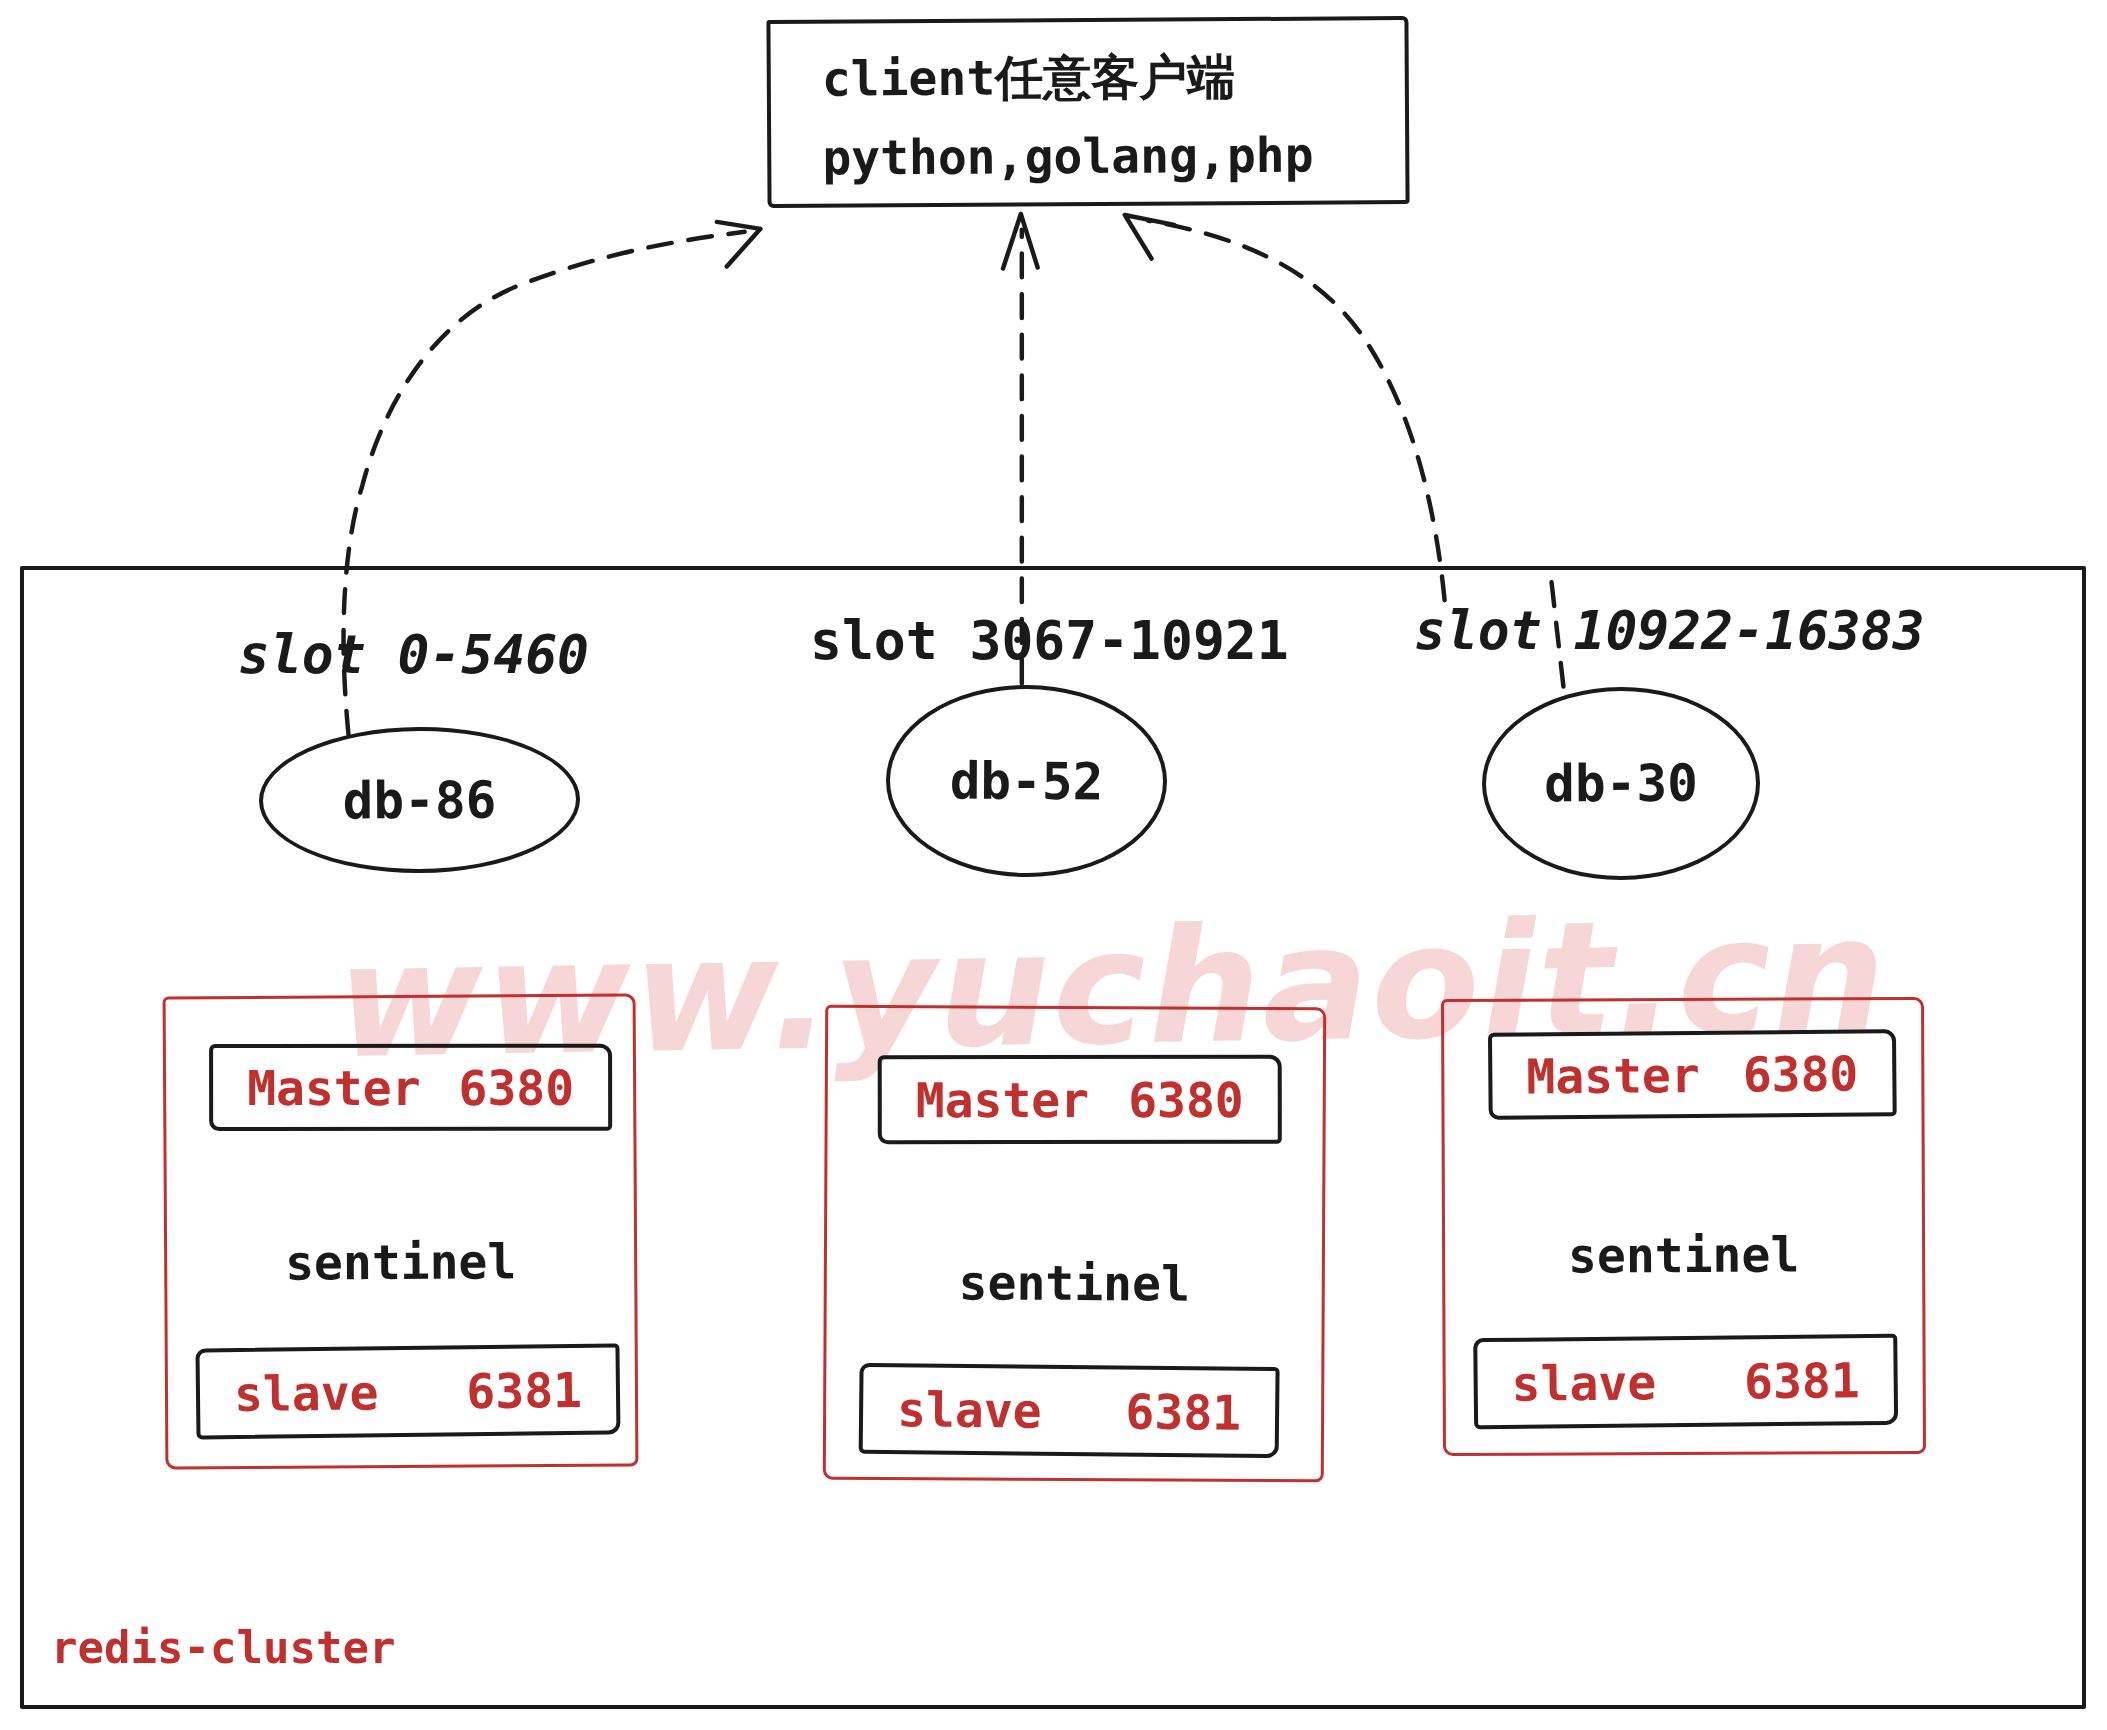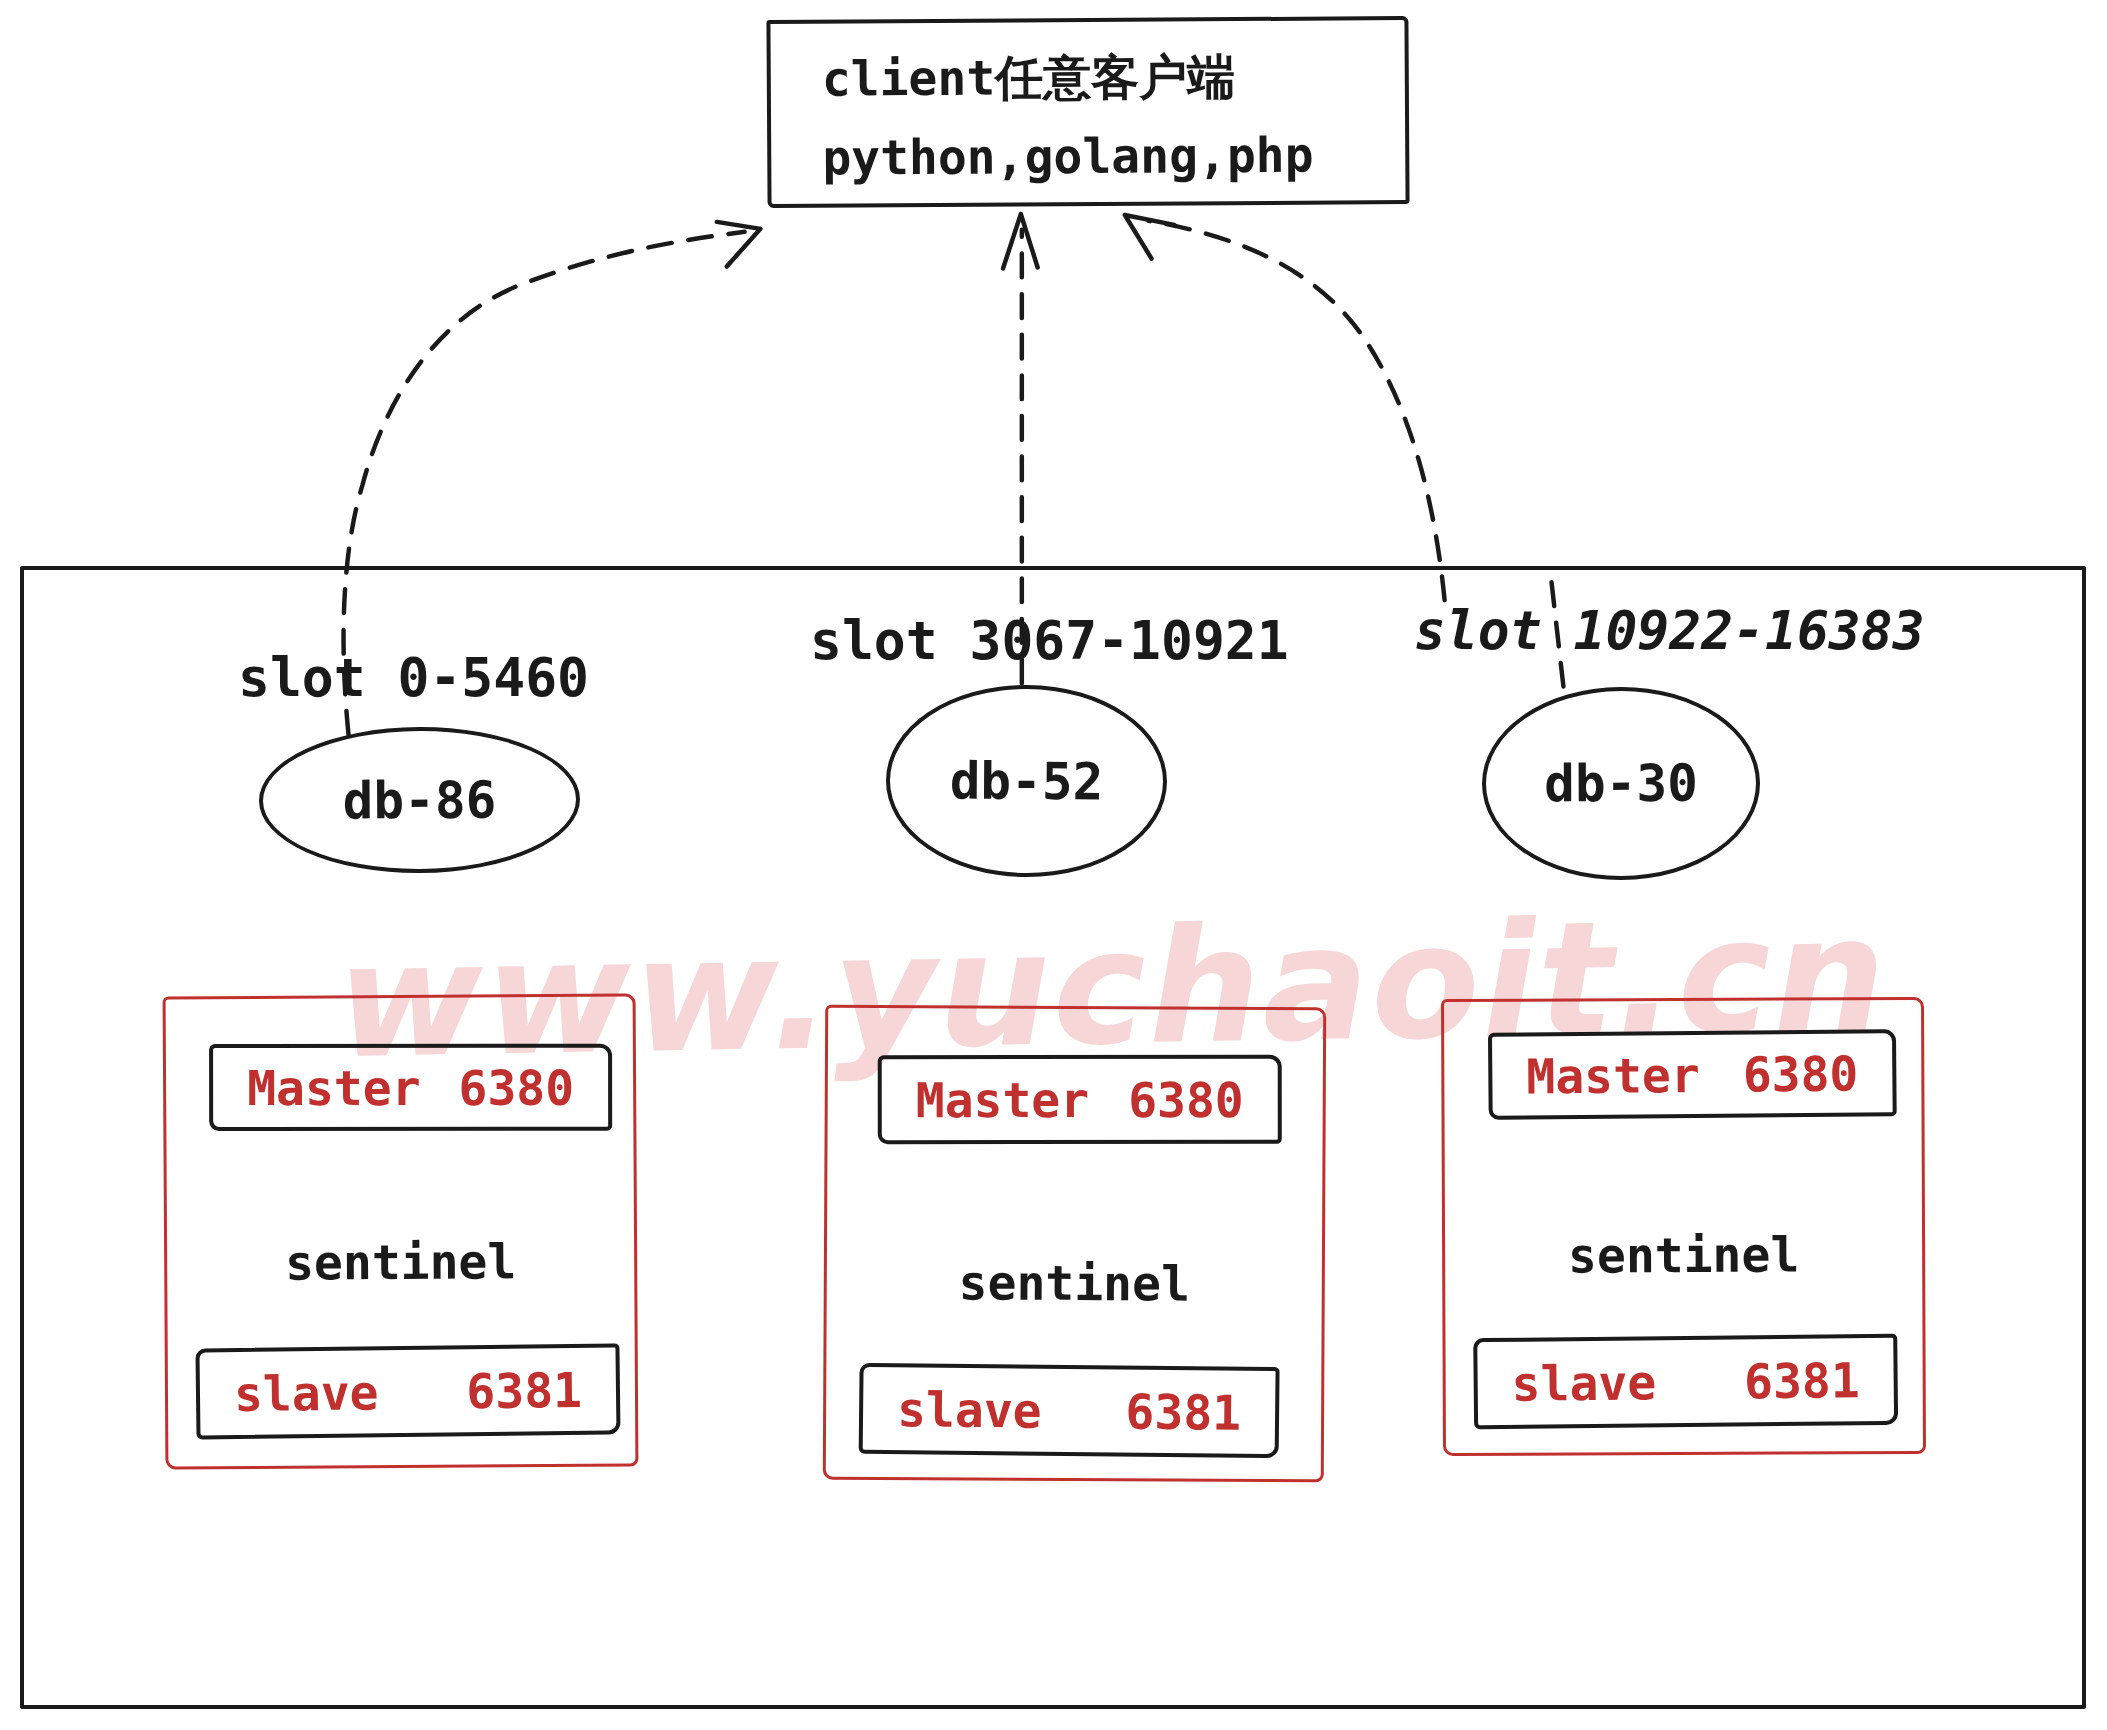--- a/index.html
+++ b/index.html
@@ -127,22 +127,23 @@
 
     <path class="dash" d="M 1567 588 L 1580 702"></path>
   </svg>
 
   <div class="client-box r1">
     <div>client任意客户端</div>
     <div>python,golang,php</div>
   </div>
 
   <div class="outer-box"></div>
+  <div class="cluster-label">redis-cluster</div>
 
-  <div class="slot-label" style="left:238px;top:647px;">slot 0-5460</div>
+  <div class="slot-label" style="left:238px;top:624px;font-style:italic;">slot 0-5460</div>
   <div class="slot-label" style="left:810px;top:610px;">slot 3067-10921</div>
   <div class="slot-label" style="left:1414px;top:600px;font-style:italic;">slot 10922-16383</div>
 
   <div class="db-ellipse r1" style="left:259px;top:727px;width:321px;height:146px;">
     <span>db-86</span>
   </div>
   <div class="db-ellipse r2" style="left:886px;top:685px;width:281px;height:192px;">
     <span>db-52</span>
   </div>
   <div class="db-ellipse r3" style="left:1482px;top:687px;width:278px;height:193px;">

